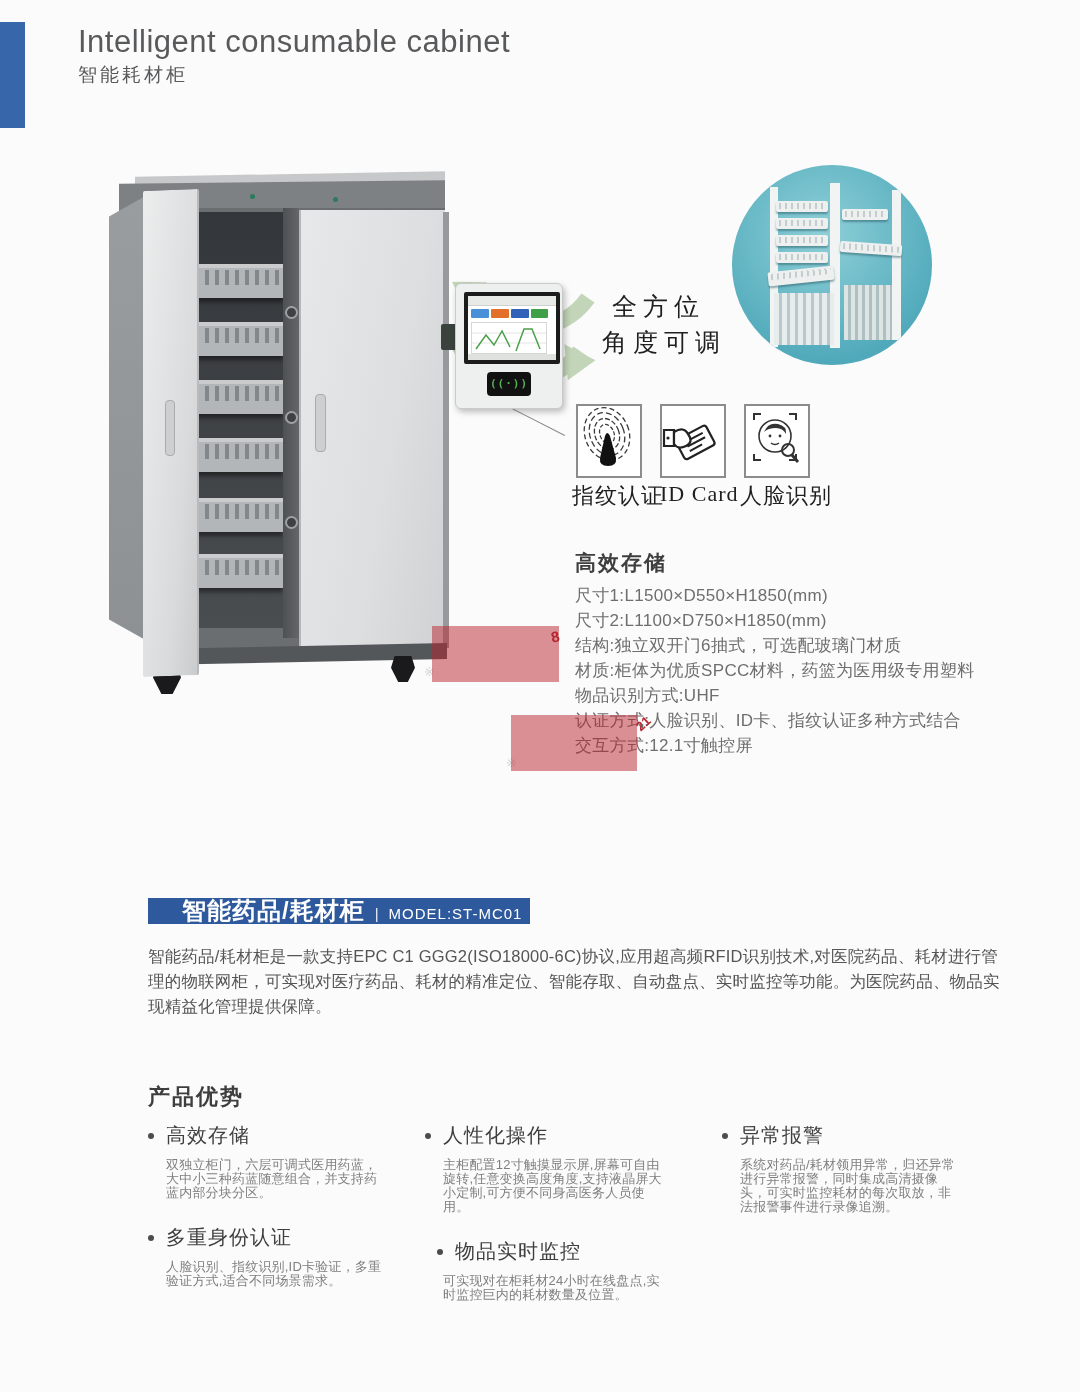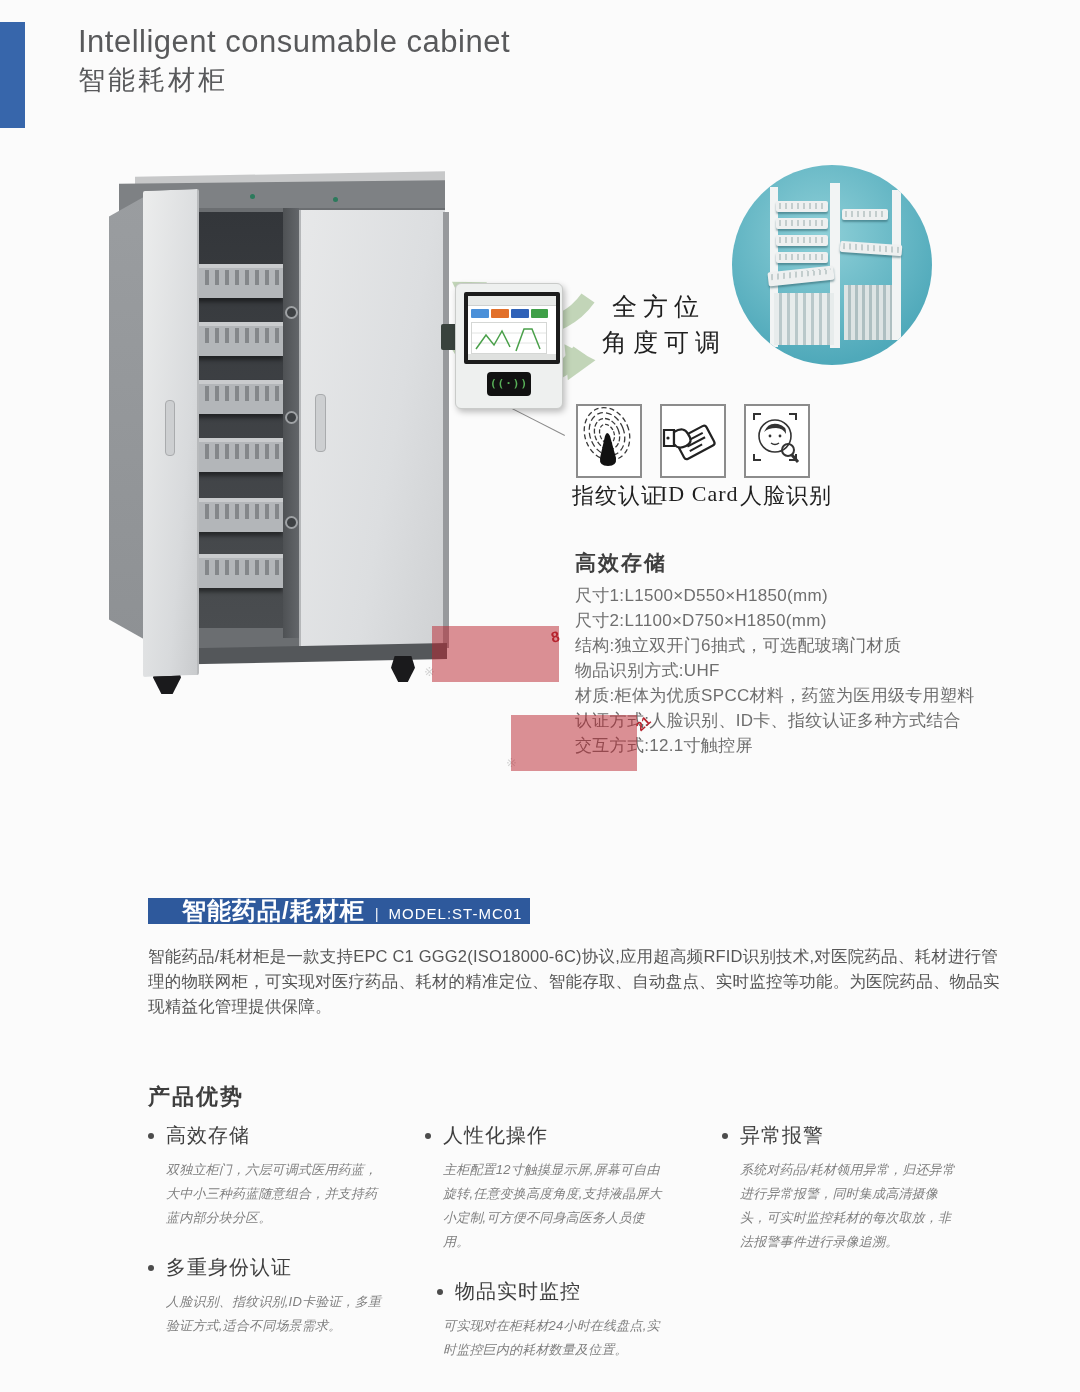--- a/index.html
+++ b/index.html
@@ -3,21 +3,21 @@
 <meta charset="utf-8">
 <style>
   html,body{margin:0;padding:0;}
   .page{position:relative;width:1080px;height:1392px;background:#fbfbfb;overflow:hidden;
         font-family:"Liberation Sans","DejaVu Sans",sans-serif;}
   .abs{position:absolute;}
 
   
   .accent-bar{left:0;top:22px;width:25px;height:106px;background:#3766ab;}
   .title-en{left:78px;top:24px;font-size:31px;color:#58595b;letter-spacing:.5px;}
-  .title-zh{left:78px;top:62px;font-size:27px;color:#58595b;letter-spacing:3px;}
+  .title-zh{left:78px;top:62px;font-size:19px;color:#58595b;letter-spacing:3px;}
 
   
   .cabinet{left:105px;top:168px;width:380px;height:550px;z-index:2;}
   .cab-top-surface{left:30px;top:6px;width:310px;height:10px;background:#c7c8c9;transform:skewY(-1deg);}
   .cab-top-cap{left:14px;top:14px;width:326px;height:28px;background:#7e8184;transform:skewY(-.6deg);}
   .cab-dot{width:5px;height:5px;border-radius:50%;background:#2c7a5c;}
   .cab-left-side{left:4px;top:26px;width:40px;height:448px;background:linear-gradient(#9a9da0,#8e9194);
                  clip-path:polygon(0 5%,100% 0,100% 100%,0 95%);}
   .cab-body{left:42px;top:40px;width:298px;height:448px;background:#6b6e71;}
   .cab-interior{left:84px;top:44px;width:98px;height:416px;background:linear-gradient(#33363a,#4a4d50);}
@@ -92,22 +92,22 @@
   .description{left:148px;top:944px;width:864px;font-size:16.5px;color:#555;line-height:25px;
           letter-spacing:.2px;}
 
   
   .adv-heading{left:148px;top:1082px;font-size:22px;font-weight:bold;color:#3e3e3e;letter-spacing:2px;}
   .adv-col{top:1122px;width:242px;}
   .adv-item{margin-bottom:24px;}
   .adv-title-row{display:flex;align-items:center;}
   .bullet{width:6px;height:6px;border-radius:50%;background:#4c4c4c;margin-right:12px;flex:0 0 auto;}
   .adv-title{font-size:20px;color:#3f3f3f;letter-spacing:1px;}
-  .adv-body{margin-top:9px;margin-left:18px;font-size:13px;color:#7f7f7f;line-height:24px;
-          letter-spacing:.2px;font-style:italic;}
+  .adv-body{margin-top:9px;margin-left:18px;font-size:13px;color:#7f7f7f;line-height:14px;
+          letter-spacing:.2px;}
   .indent2 .adv-title-row{margin-left:12px;}
 </style>
 </head>
 <body>
 
 <div class="page">
 
   <div class="abs accent-bar"></div>
   <div class="abs title-en">Intelligent consumable cabinet</div>
   <div class="abs title-zh">智能耗材柜</div>
@@ -257,22 +257,22 @@
   </div>
   <div class="abs icon-label" style="left:572px;">指纹认证</div>
   <div class="abs icon-label" style="left:660px;">ID Card</div>
   <div class="abs icon-label" style="left:740px;">人脸识别</div>
 
   <div class="abs specs-heading">高效存储</div>
   <div class="abs specs-list">
     <div>尺寸1:L1500×D550×H1850(mm)</div>
     <div>尺寸2:L1100×D750×H1850(mm)</div>
     <div>结构:独立双开门6抽式，可选配玻璃门材质</div>
+    <div>材质:柜体为优质SPCC材料，药篮为医用级专用塑料</div>
     <div>物品识别方式:UHF</div>
-    <div>材质:柜体为优质SPCC材料，药篮为医用级专用塑料</div>
     <div>认证方式:人脸识别、ID卡、指纹认证多种方式结合</div>
     <div>交互方式:12.1寸触控屏</div>
   </div>
 
   <div class="abs wm-rect" style="left:432px;top:626px;width:127px;height:56px;"></div>
   <div class="abs wm-rect" style="left:511px;top:715px;width:126px;height:56px;"></div>
   <div class="abs wm-frag" style="left:551px;top:628px;font-size:15px;transform:rotate(-12deg);">8</div>
   <div class="abs wm-frag" style="left:636px;top:716px;font-size:13px;transform:rotate(-42deg);">21</div>
   <div class="abs wm-mark" style="left:424px;top:664px;">※</div>
   <div class="abs wm-mark" style="left:506px;top:755px;">※</div>

